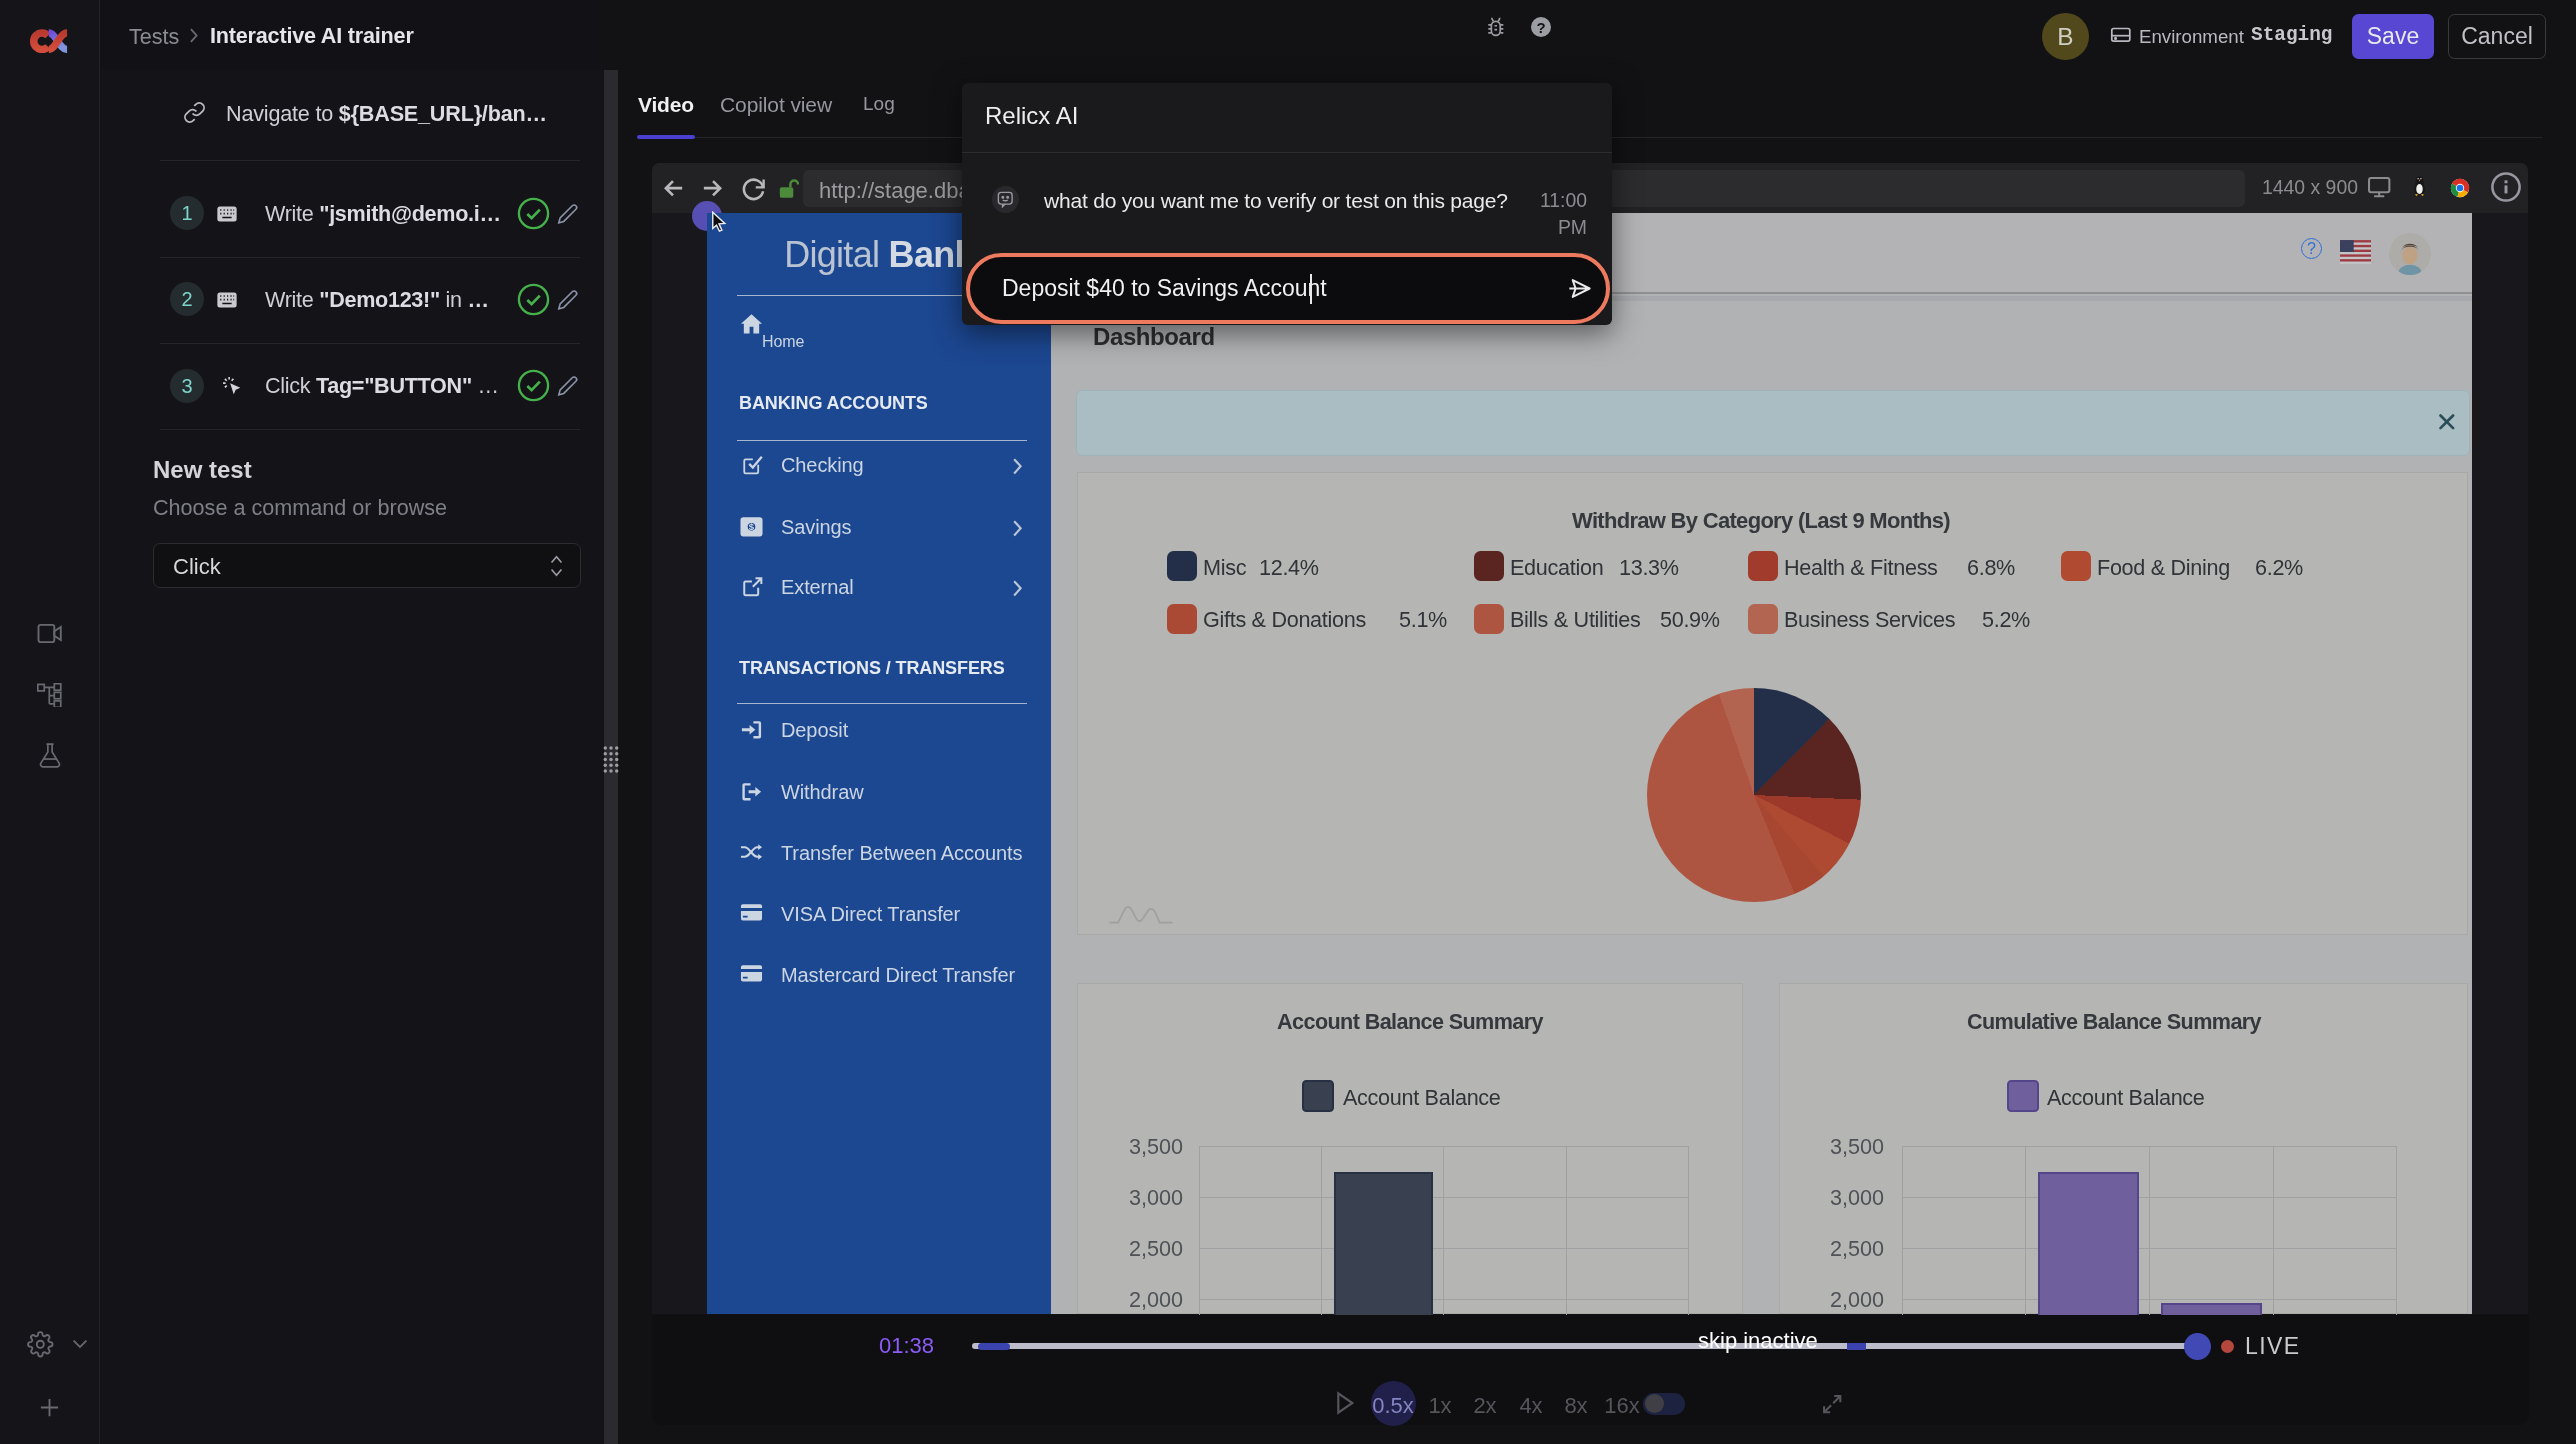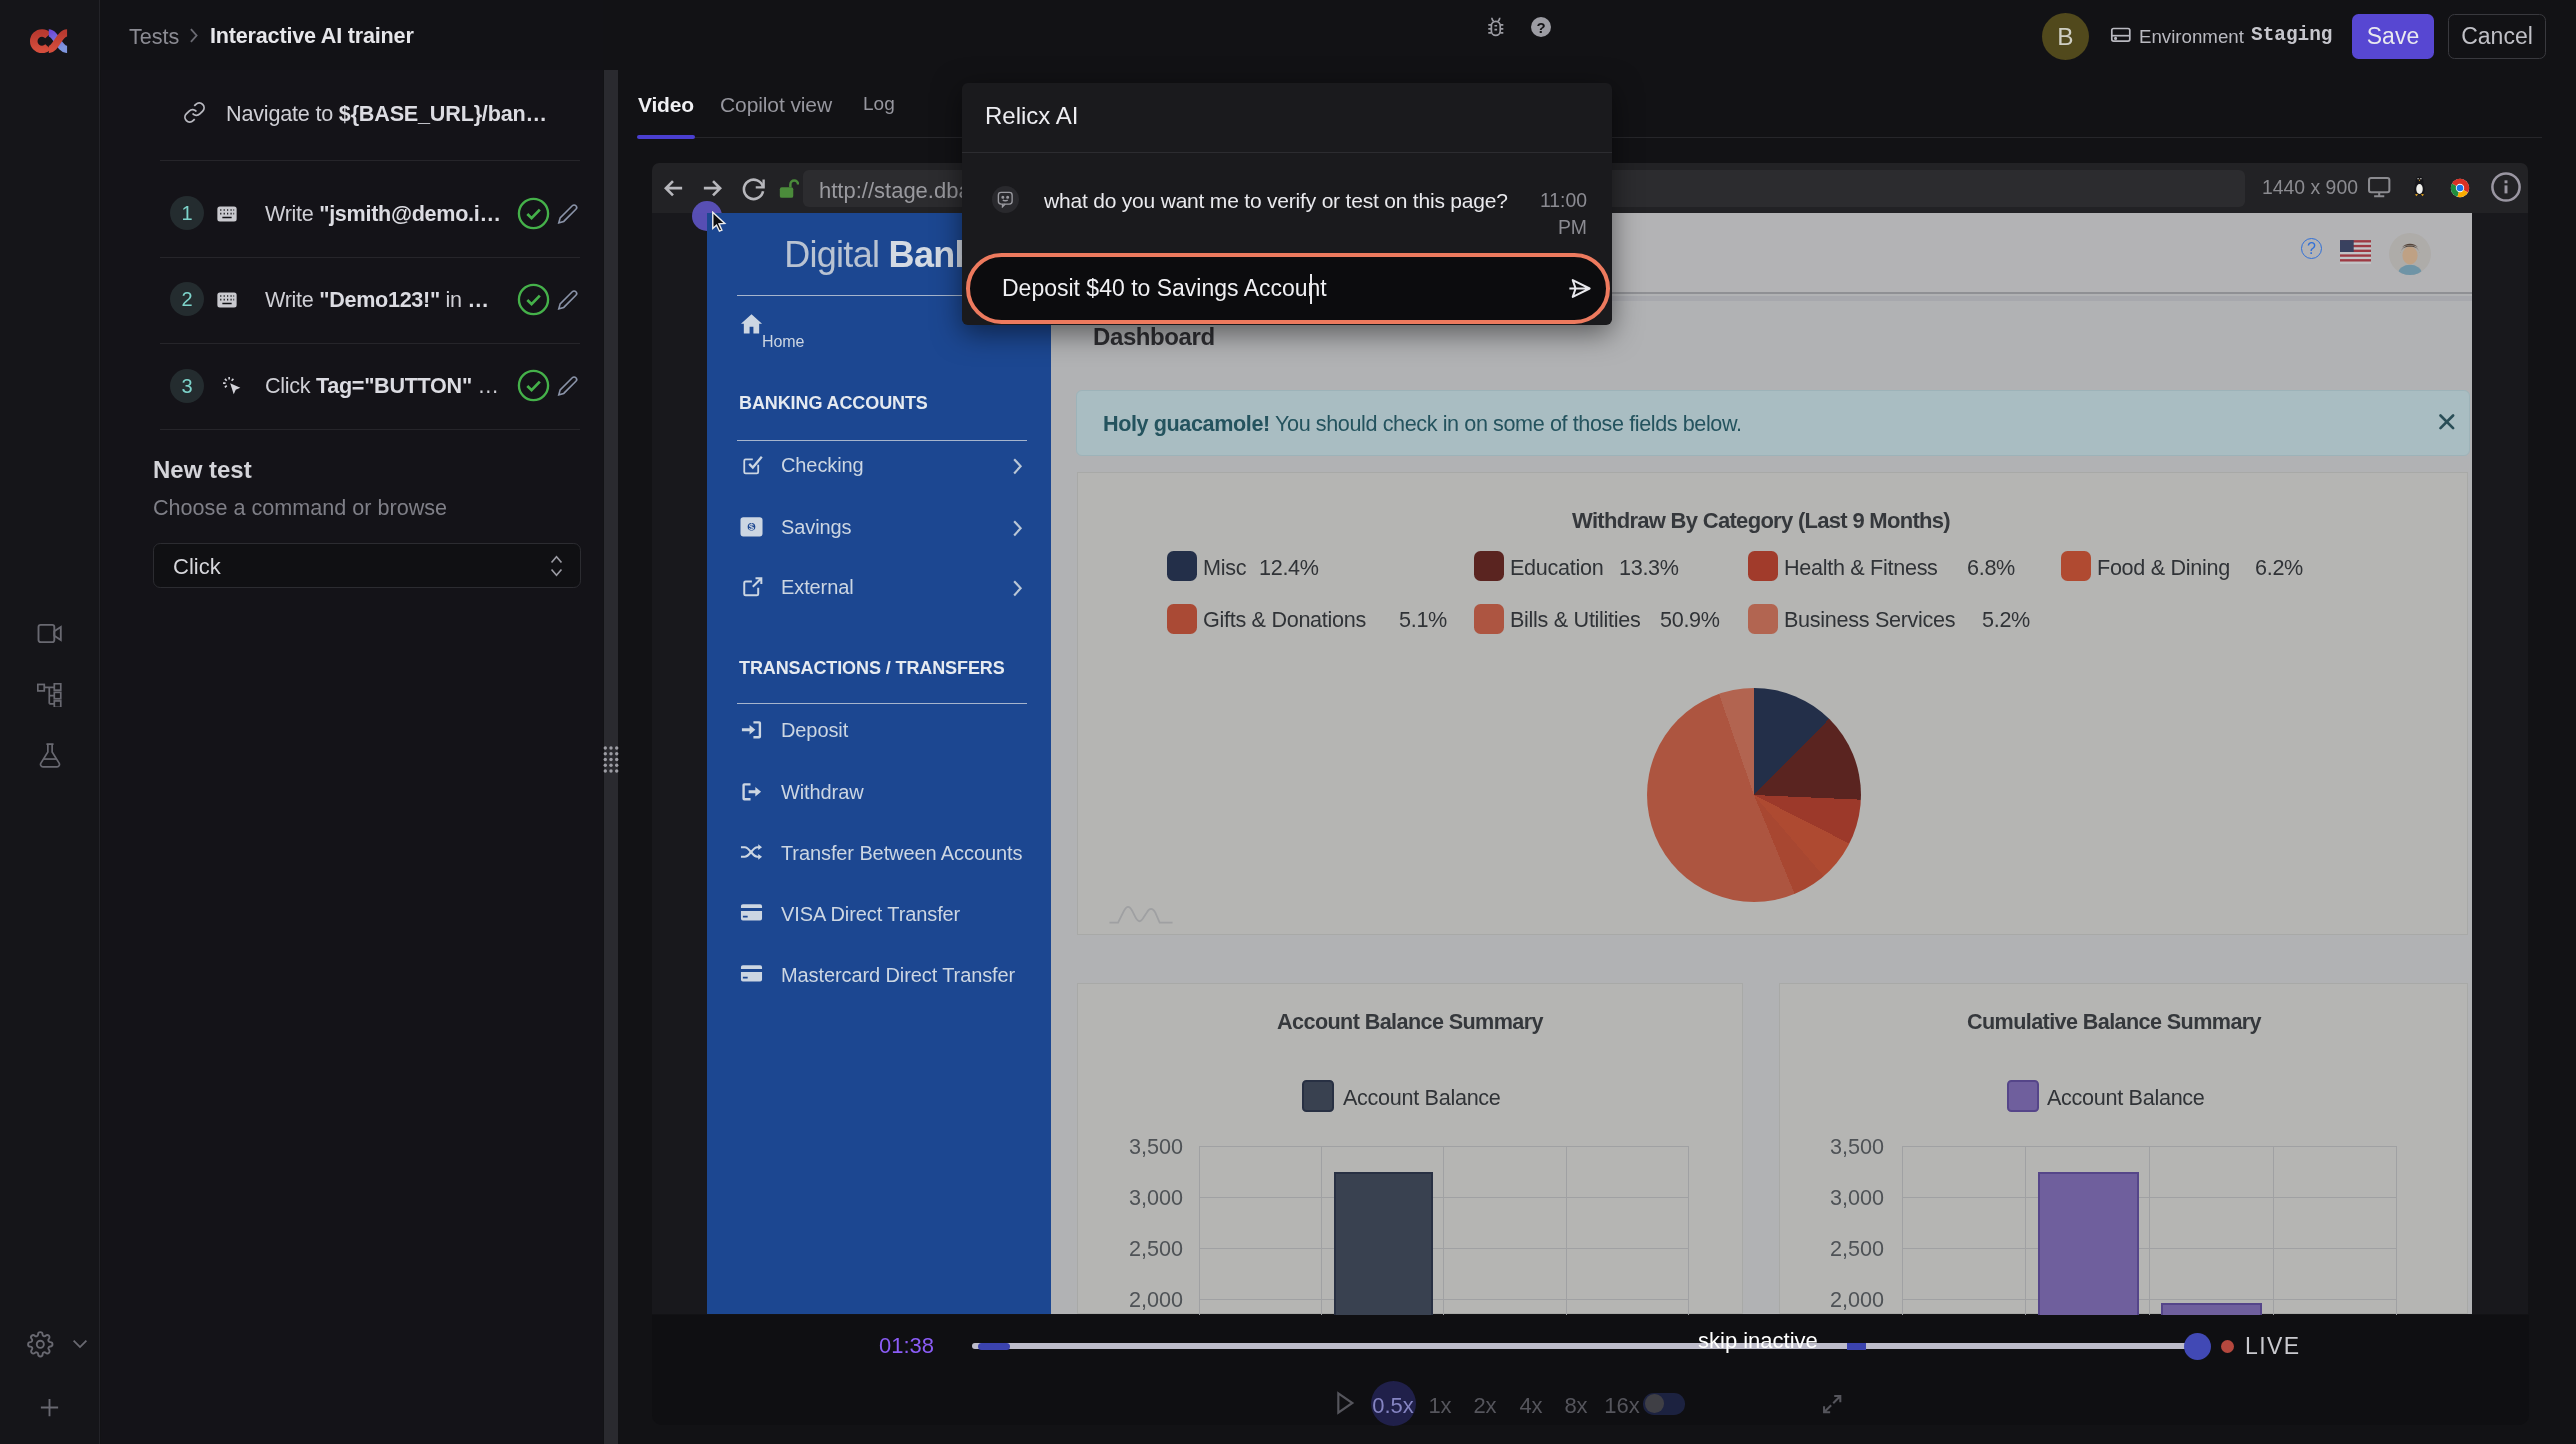--- a/index.html
+++ b/index.html
@@ -231,21 +231,20 @@
 <g clip-path="url(#avc)">
 <rect width="58" height="58" fill="#aeaca9"></rect>
 <ellipse cx="29" cy="55" rx="16" ry="11" fill="#6f94a6"></ellipse>
 <ellipse cx="29" cy="31" rx="10.5" ry="12.5" fill="#bfa184"></ellipse>
 <path d="M16 30 C15 13 43 13 42 30 C42 22 38 19 29 19 C20 19 16 22 16 30 Z" fill="#53443a"></path>
 <path d="M18 20 C22 13 36 13 40 20 C36 16 22 16 18 20 Z" fill="#53443a"></path>
 </g>
 </svg>
 <div class="ab" style="left:1093px;top:323px;font-size:24px;font-weight:bold;letter-spacing:-0.4px;color:#2e2e32;">Dashboard</div>
 <div class="ab" style="left:1076px;top:390px;width:1394px;height:66px;background:#a9bdc2;border:1.4px solid #9db3b9;border-radius:5.8px;"></div>
-<div class="ab" style="left:1103px;top:411px;font-size:21.6px;letter-spacing:-0.4px;color:#24535e;"><b>Holy guacamole!</b> You should check in on some of those fields below.</div>
 <svg class="ab" style="left:2436px;top:411px" width="21.6" height="21.6" viewBox="0 0 24 24" stroke="#2a4e57" stroke-width="3" stroke-linecap="round">
 <path d="M5 5 L19 19 M19 5 L5 19"></path>
 </svg>
 <div class="ab" style="left:707px;top:234px;width:344px;height:45px;font-size:36px;color:#b9c3d2;text-align:center;letter-spacing:-0.7px;">Digital <b style="color:#d4dae3">Bank</b></div>
 <div class="ab" style="left:737px;top:295px;width:290px;height:1.4px;background:#a6b5cd;"></div>
 <svg class="ab" style="left:740px;top:313px" width="23" height="21.6" viewBox="0 0 24 22" fill="#ccd6e2">
 <path d="M12 1 L23 11 H20 V21 H14 V14 H10 V21 H4 V11 H1 Z"></path>
 </svg>
 <div class="ab" style="left:762px;top:313px;font-size:16px;letter-spacing:-0.1px;color:#ccd6e2;margin-top:20px;">Home</div>
 <div class="ab" style="left:739px;top:393px;font-size:18px;font-weight:bold;color:#e5eaf0;letter-spacing:-0.1px;">BANKING ACCOUNTS</div>

